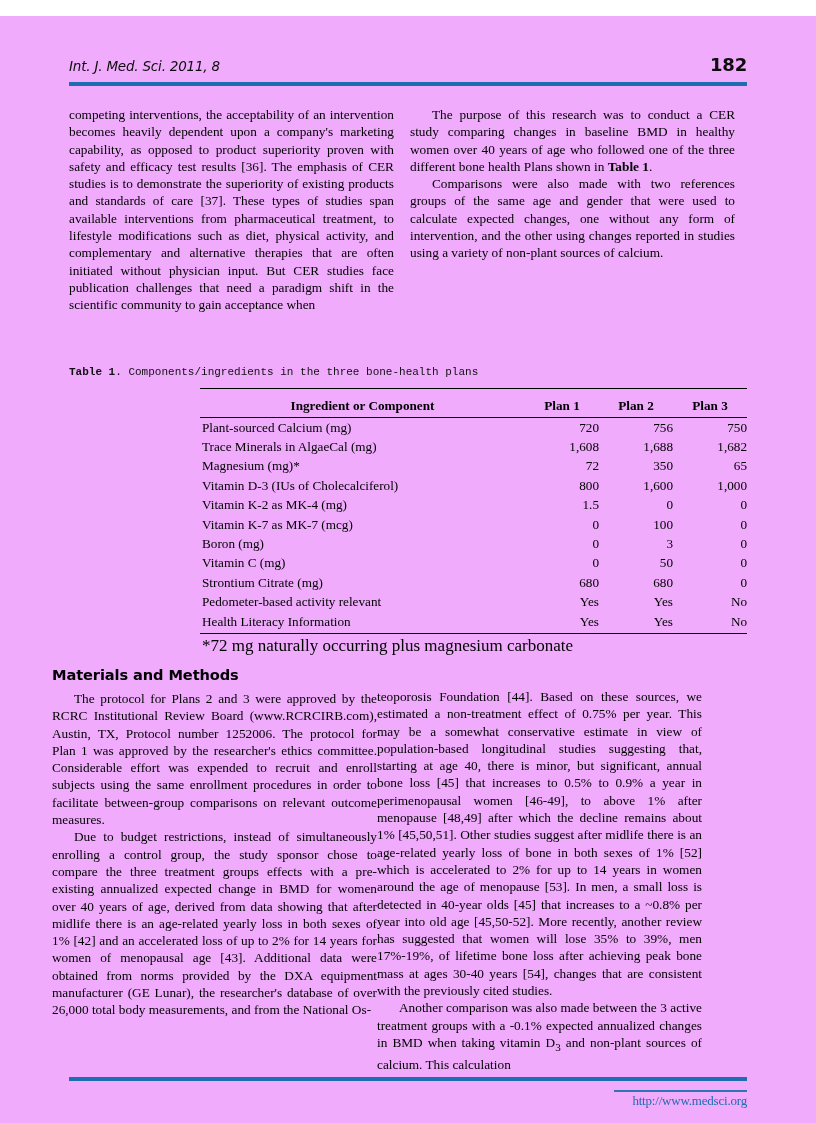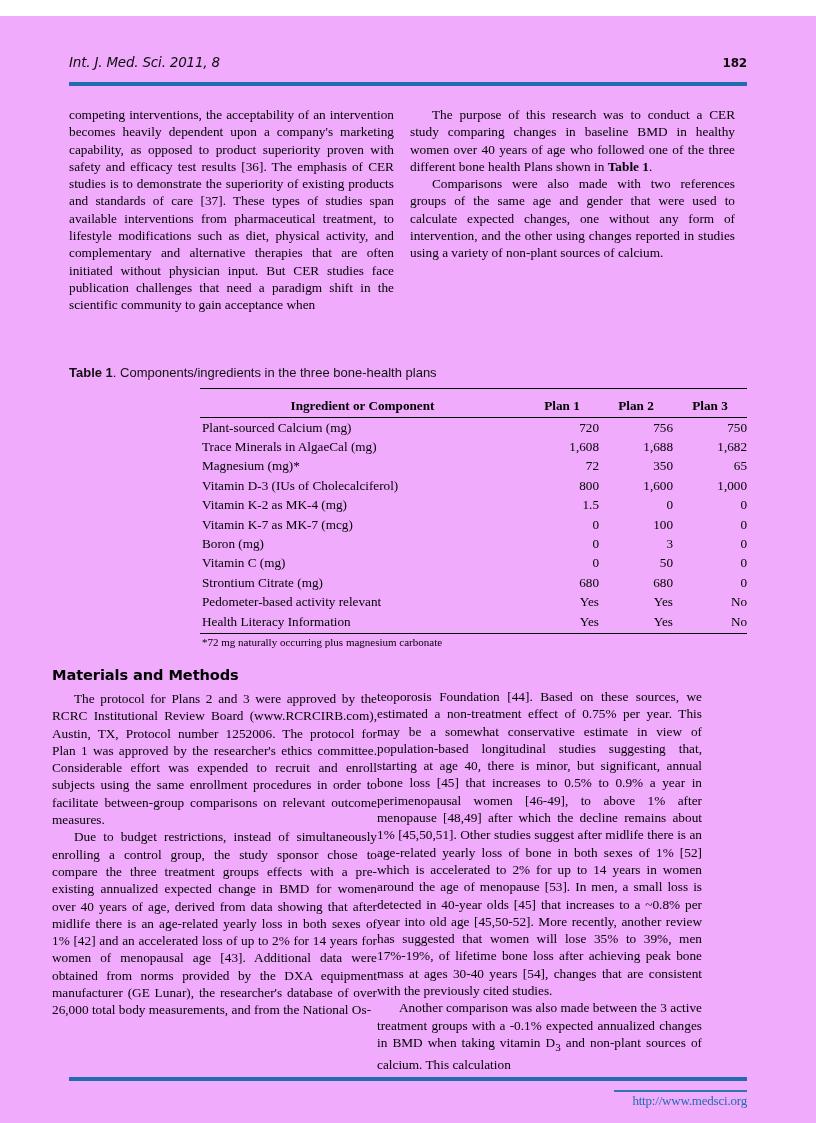--- a/index.html
+++ b/index.html
@@ -32,21 +32,21 @@
     align-items: baseline;
     font-family: "DejaVu Sans", sans-serif;
     font-style: italic;
     font-size: 13.5px;
     letter-spacing: -0.2px;
     color: #0d0d0d;
   }
   .running-head .folio {
     font-style: normal;
     font-weight: bold;
-    font-size: 12px;
+    font-size: 18px;
   }
   .rule-head {
     position: absolute;
     left: 69px;
     top: 66px;
     width: 678px;
     height: 4px;
     background: #1f6cb0;
   }
 
@@ -79,22 +79,22 @@
   .b { font-weight: bold; }
 
   
   .table-block {
     position: absolute;
     left: 69px;
     top: 349px;
     width: 678px;
   }
   .table-caption {
-    font-family: Liberation Sans, sans-serif;
-    font-size: 13px;
+    font-family: Liberation Mono, monospace;
+    font-size: 11px;
     line-height: 15px;
     color: #111;
     margin-bottom: 8px;
   }
   .table-caption .cap-label { font-weight: bold; }
   table.plans {
     border-collapse: collapse;
     margin-left: 131px;
     width: 547px;
     font-family: "Liberation Serif", serif;
@@ -115,21 +115,21 @@
   table.plans th.ingredient { text-align: center; }
   table.plans th.plan { text-align: center; width: 74px; }
   table.plans td.ingredient { text-align: left; padding-left: 2px; }
   table.plans td.val { text-align: right; }
   table.plans tbody tr:last-child td {
     border-bottom: 1.4px solid #000;
     padding-bottom: 3px;
   }
   .table-note {
     margin-left: 133px;
-    font-size: 11px;
+    font-size: 17px;
     padding-top: 2px;
   }
 
   
   .cols-lower {
     position: absolute;
     left: 52px;
     top: 650px;
     width: 678px;
     display: flex;

